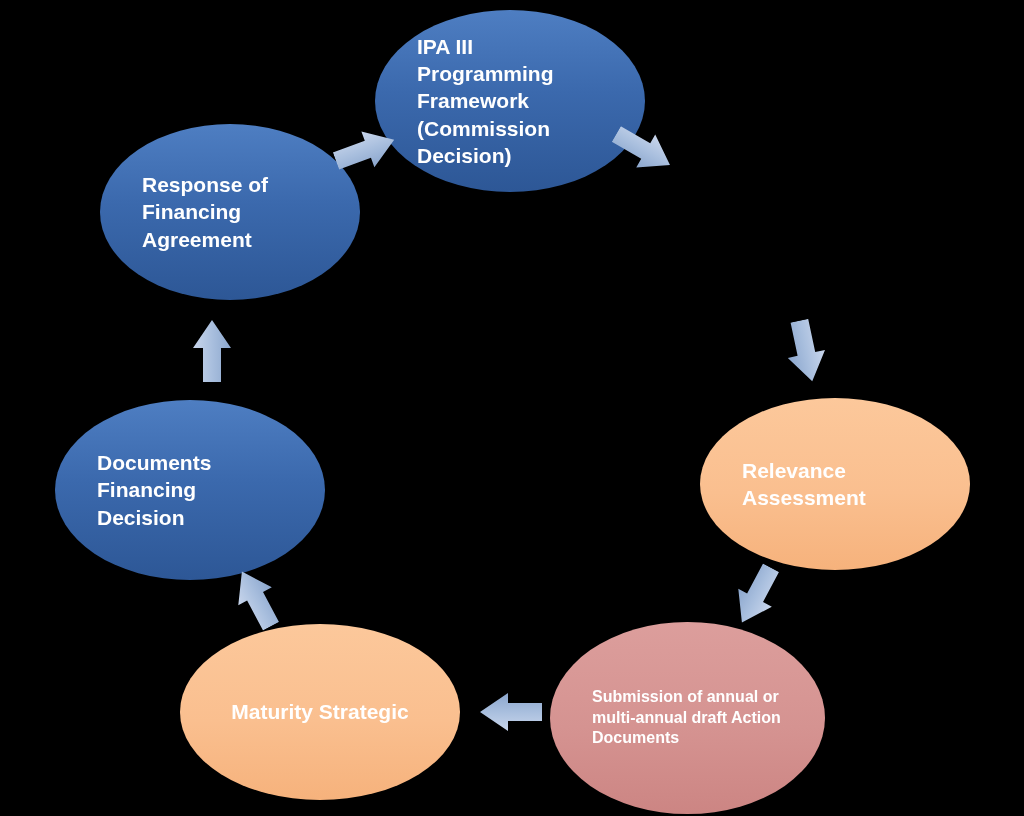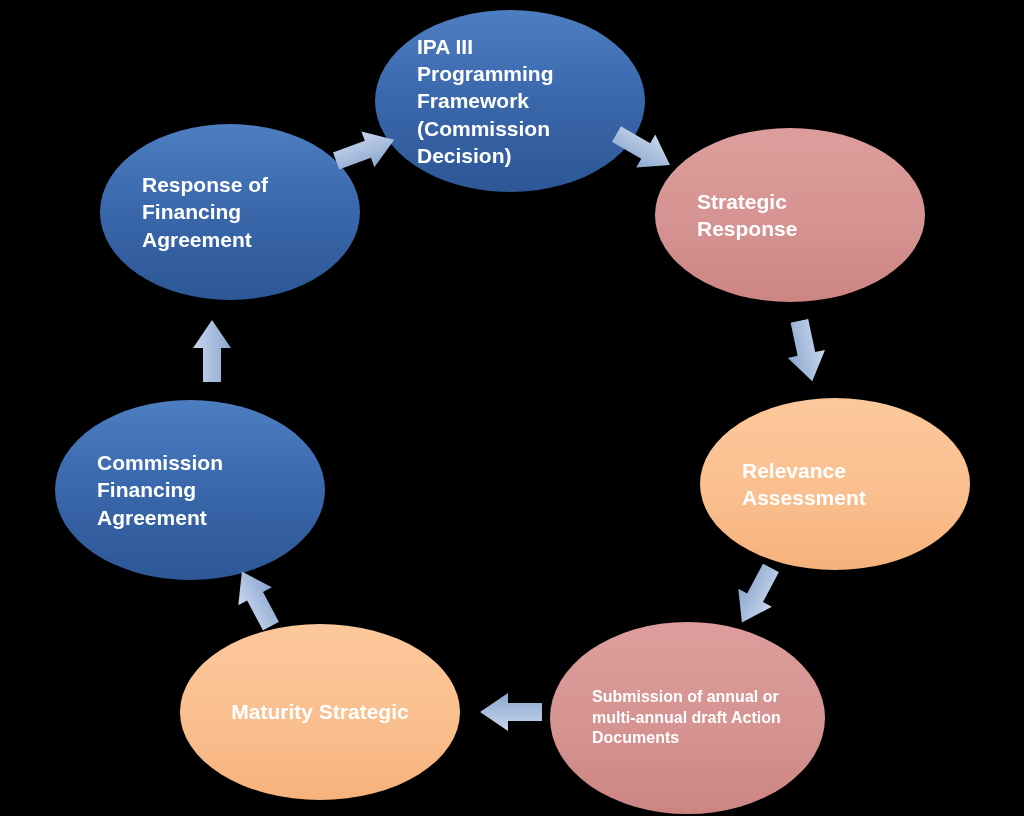--- a/index.html
+++ b/index.html
@@ -74,38 +74,35 @@
         <stop offset="0.5" stop-color="#a9bfde"></stop>
         <stop offset="1" stop-color="#8ba6cd"></stop>
       </linearGradient>
     </defs>
   </svg>
 
   <div class="node blue n-ipa">
     <span>IPA III Programming Framework (Commission Decision)</span>
   </div>
 
-  <div class="node rose n-strategic">
-    <span>Strategic Response</span>
-  </div>
 
   <div class="node peach n-relevance">
     <span>Relevance Assessment</span>
   </div>
 
   <div class="node rose n-submission">
     <span>Submission of annual or multi-annual draft Action Documents</span>
   </div>
 
   <div class="node peach n-maturity">
     <span>Maturity Strategic</span>
   </div>
 
   <div class="node blue n-commission">
-    <span>Commission Financing Agreement</span>
+    <span>Documents Financing Decision</span>
   </div>
 
   <div class="node blue n-signature">
     <span>Response of Financing Agreement</span>
   </div>
 
   <svg class="arrow a-sig-ipa" viewBox="0 0 64 44">
     <polygon points="0,13 34,13 34,3 62,22 34,41 34,31 0,31" fill="url(#arrowGrad)"></polygon>
   </svg>
 

